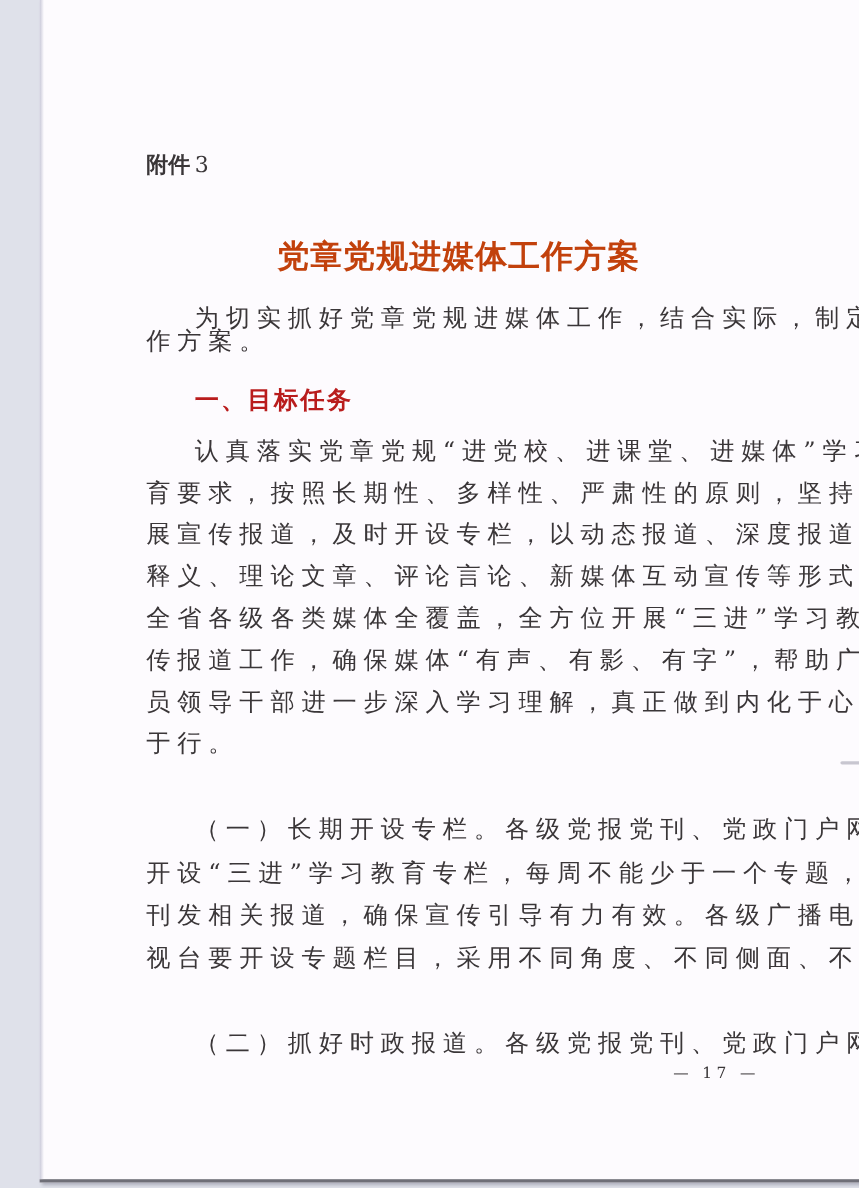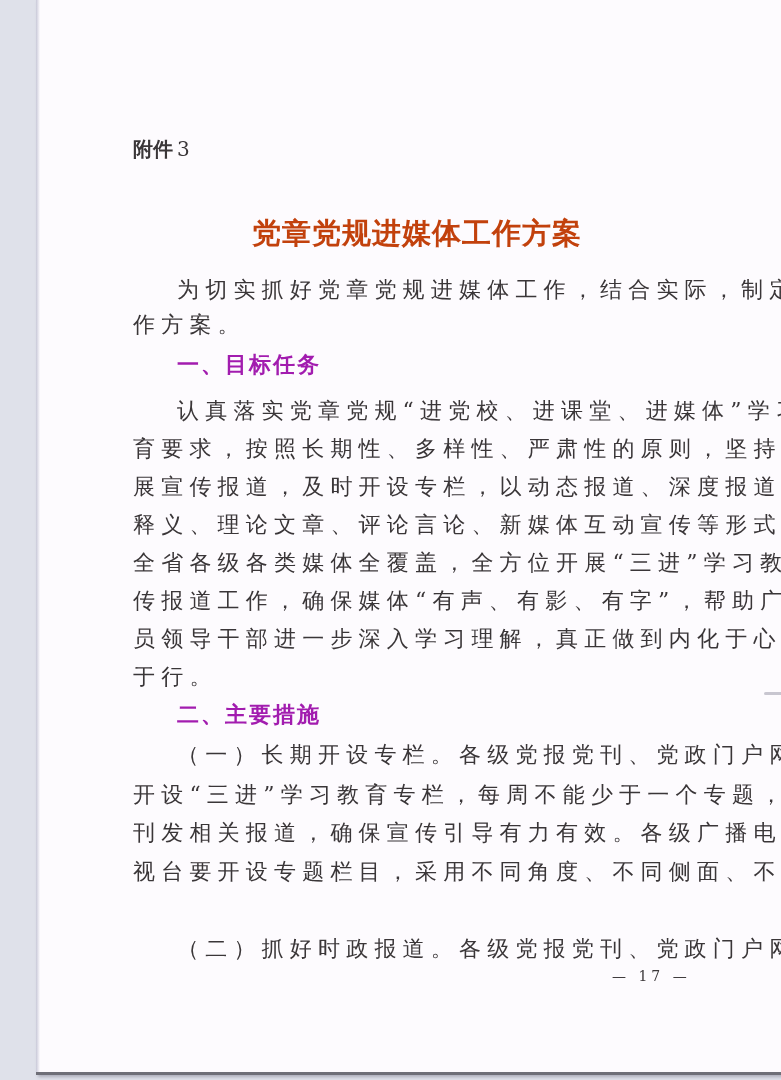--- a/index.html
+++ b/index.html
@@ -41,21 +41,21 @@
     color: #3a3638;
     letter-spacing: 6.2px;
     white-space: nowrap;
     line-height: 26px;
   }
   .indent { left: 141px; }
   .heading {
     font-family: "DejaVu Sans", "Liberation Sans", sans-serif;
     font-weight: bold;
     letter-spacing: 2px;
-    color: #a21caf;
+    color: #b91c1c;
   }
   .attachment {
     position: absolute;
     left: 97px;
     top: 136px;
     font-family: "DejaVu Sans", "Liberation Sans", sans-serif;
     font-weight: bold;
     font-size: 20px;
     color: #3a3638;
   }
@@ -102,31 +102,30 @@
 <div class="page">
   <div class="attachment">
     <span>附件</span><span class="num">3</span>
   </div>
 
   <div class="title">
     <span>党章党规进媒体工作方案</span>
   </div>
 
   <div class="line indent" style="top:277px;">为切实抓好党章党规进媒体工作，结合实际，制定本工</div>
-  <div class="line" style="top:314px;font-family:Liberation Mono, monospace;">作方案。</div>
+  <div class="line" style="top:298px;">作方案。</div>
   <div class="line indent heading" style="top:352px;">一、目标任务</div>
   <div class="line indent" style="top:398px;">认真落实党章党规“进党校、进课堂、进媒体”学习教</div>
   <div class="line" style="top:436px;">育要求，按照长期性、多样性、严肃性的原则，坚持长期开</div>
   <div class="line" style="top:474px;">展宣传报道，及时开设专栏，以动态报道、深度报道、解读</div>
   <div class="line" style="top:512px;">释义、理论文章、评论言论、新媒体互动宣传等形式，实现</div>
   <div class="line" style="top:550px;">全省各级各类媒体全覆盖，全方位开展“三进”学习教育宣</div>
   <div class="line" style="top:588px;">传报道工作，确保媒体“有声、有影、有字”，帮助广大党</div>
   <div class="line" style="top:626px;">员领导干部进一步深入学习理解，真正做到内化于心、外化</div>
   <div class="line" style="top:664px;">于行。</div>
-  <div class="line indent heading" style="top:702px;">二、主要措施</div>
   <div class="line indent" style="top:742px;">（一）长期开设专栏。各级党报党刊、党政门户网站要</div>
   <div class="line" style="top:782px;">开设“三进”学习教育专栏，每周不能少于一个专题，集中</div>
   <div class="line" style="top:820px;">刊发相关报道，确保宣传引导有力有效。各级广播电台、电</div>
   <div class="line" style="top:859px;">视台要开设专题栏目，采用不同角度、不同侧面、不同方式</div>
   <div class="line indent" style="top:936px;">（二）抓好时政报道。各级党报党刊、党政门户网站要</div>
 
   <div class="pageno">— 17 —</div>
 
   <div class="smudge"></div>
 </div>

